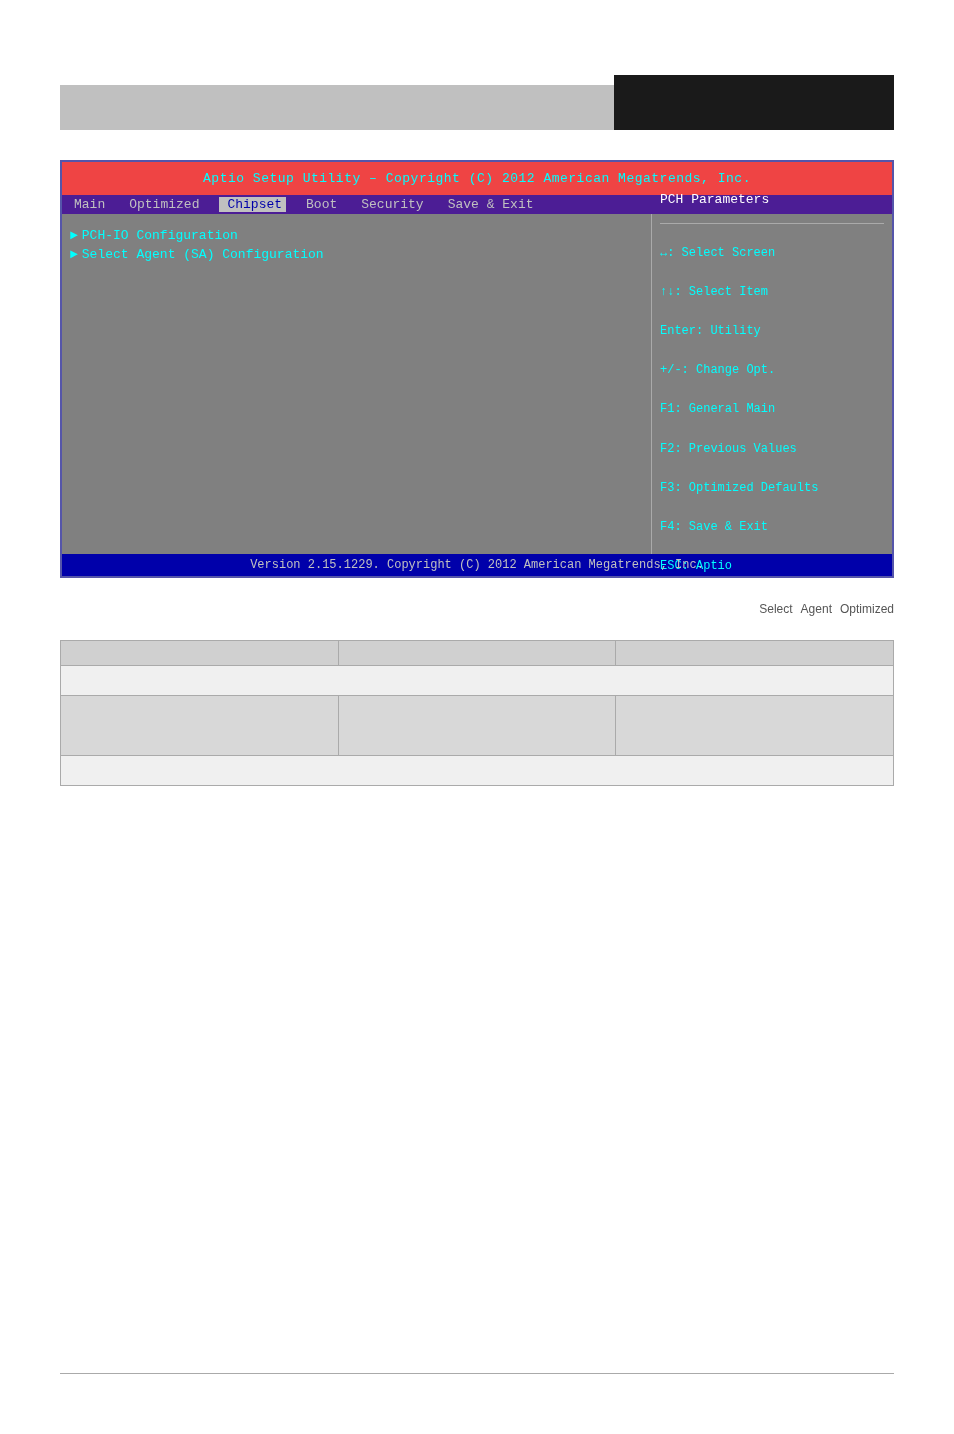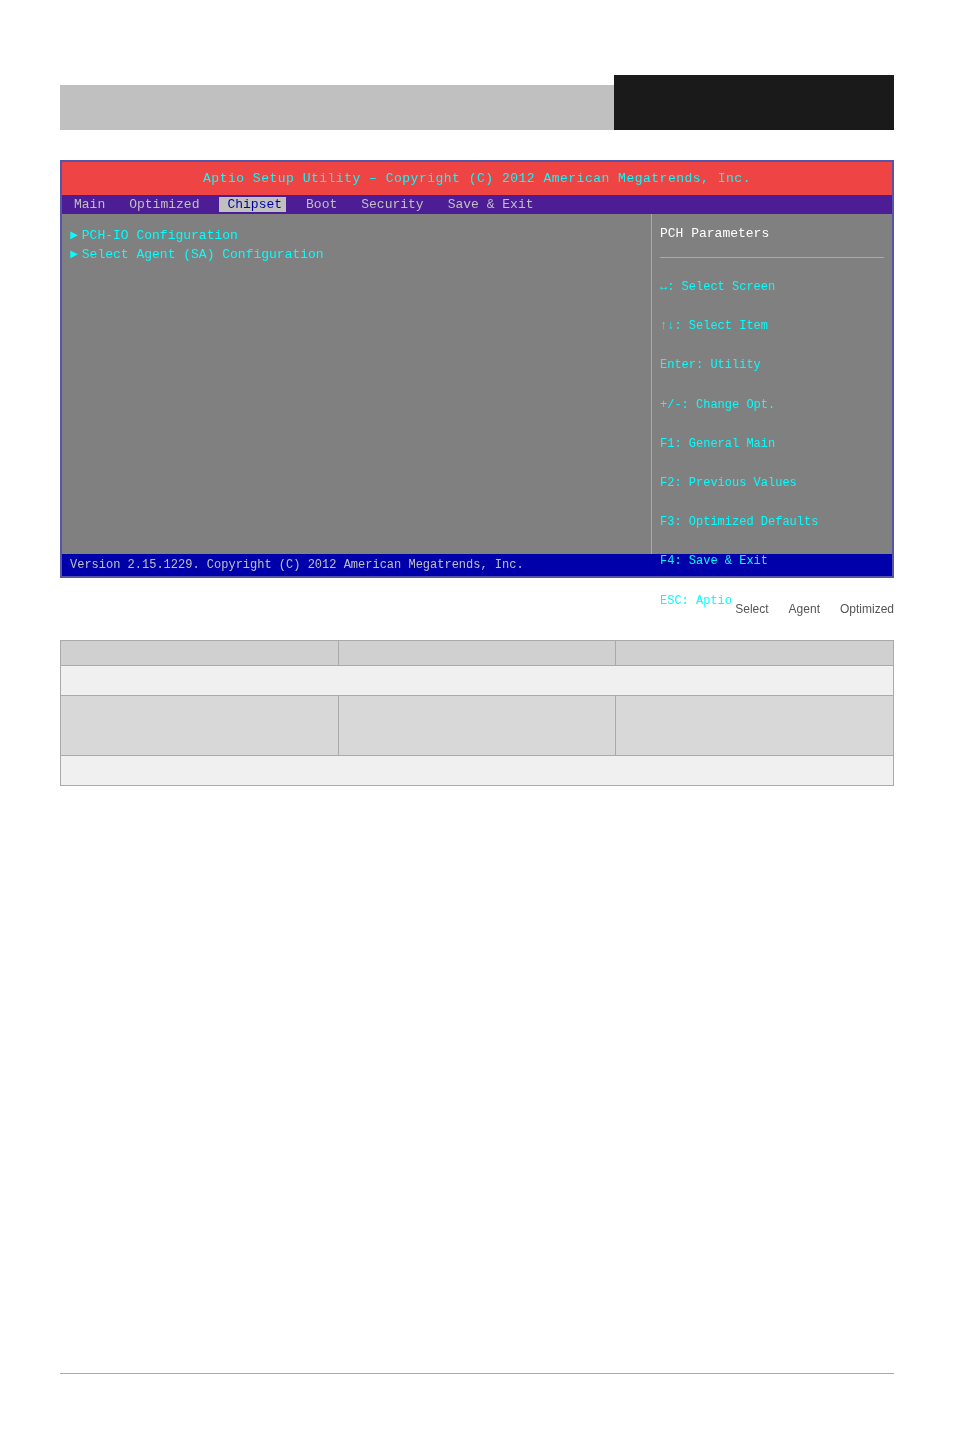--- a/index.html
+++ b/index.html
@@ -92,21 +92,21 @@
     .bios-option .arrow {
       color: #00ffff;
     }
 
     .bios-right {
       width: 240px;
       background: #808080;
       padding: 12px 8px;
       display: flex;
       flex-direction: column;
-      justify-content: space-between;
+      justify-content: center;
     }
 
     .bios-help-text {
       color: #ffffff;
       font-size: 13px;
       margin-bottom: 8px;
     }
 
     .bios-divider {
       border: none;
@@ -119,20 +119,21 @@
     }
     .bios-legend div {
       color: #00ffff;
       line-height: 1.6;
       margin-top: 20px;
     }
 
     .bios-footer {
       background: #0000aa;
       color: #c0c0c0;
+      text-align: center;
       padding: 4px 8px;
       font-size: 12px;
       font-family: 'Courier New', Courier, monospace;
     }
 
     
     .table-section {
       margin: 20px 60px 0 60px;
     }
 
@@ -176,21 +177,21 @@
 
     
     .nav-hint-row {
       margin: 0 60px;
       display: flex;
       justify-content: flex-end;
       align-items: center;
       padding: 4px 0;
       font-size: 12px;
       color: #555;
-      gap: 20px;
+      gap: 8px;
     }
 
     
     .bottom-line {
       position: absolute;
       bottom: 60px;
       left: 60px;
       right: 60px;
       border-top: 1px solid #aaaaaa;
     }

